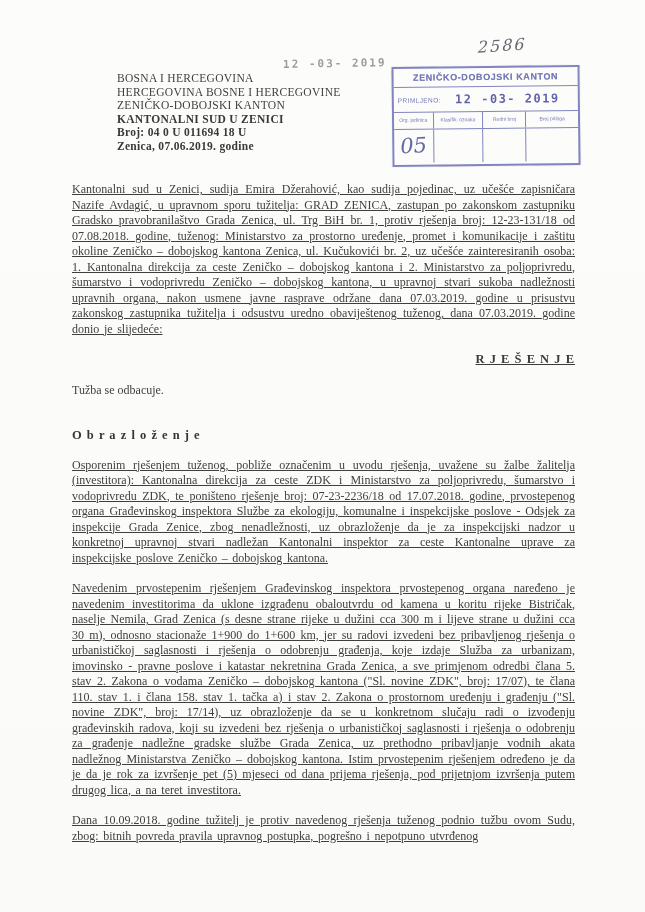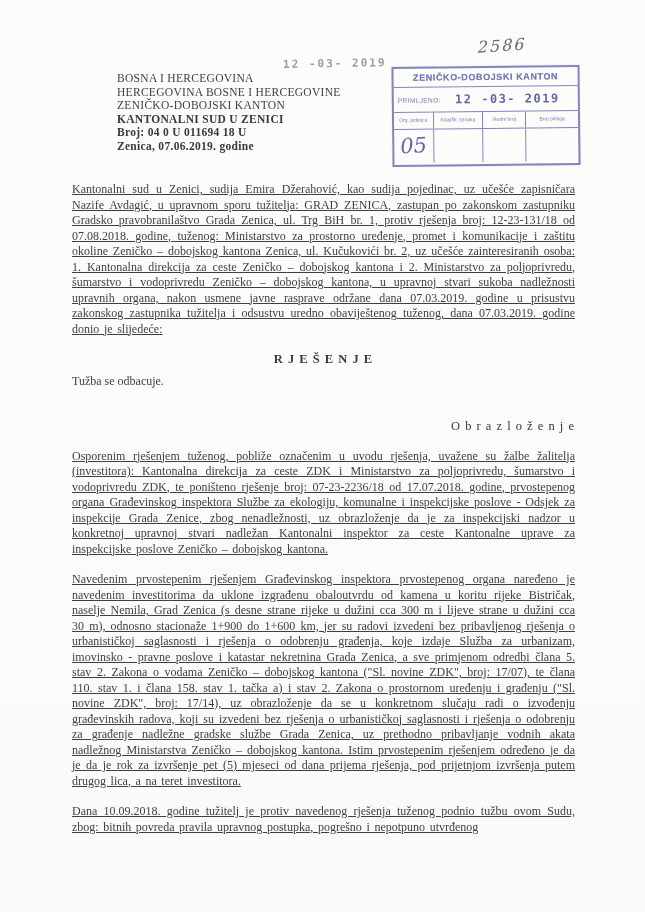--- a/index.html
+++ b/index.html
@@ -127,34 +127,35 @@
     line-height: 15.5px;
     color: #413f3c;
   }
   .content p.just {
     text-align: justify;
     word-spacing: 1.6px;
     margin-bottom: 15px;
     text-decoration: underline;
   }
   .ruling-heading {
-    text-align: center;
+    text-align: right;
     font-weight: bold;
     font-size: 12.5px;
     letter-spacing: 1px;
     margin-top: 10px;
-    margin-bottom: 6px;
+    margin-bottom: 15px;
     color: #3c3b38;
+    text-decoration: underline;
   }
   .ruling-text {
     margin-bottom: 30px;
   }
   .reasoning-heading {
-    text-align: right;
-    font-weight: normal;
+    text-align: left;
+    font-weight: bold;
     font-size: 12.5px;
     letter-spacing: 1px;
     margin-bottom: 14px;
     color: #363532;
   }
 </style>
 </head>
 <body>
 
 <div class="page">

